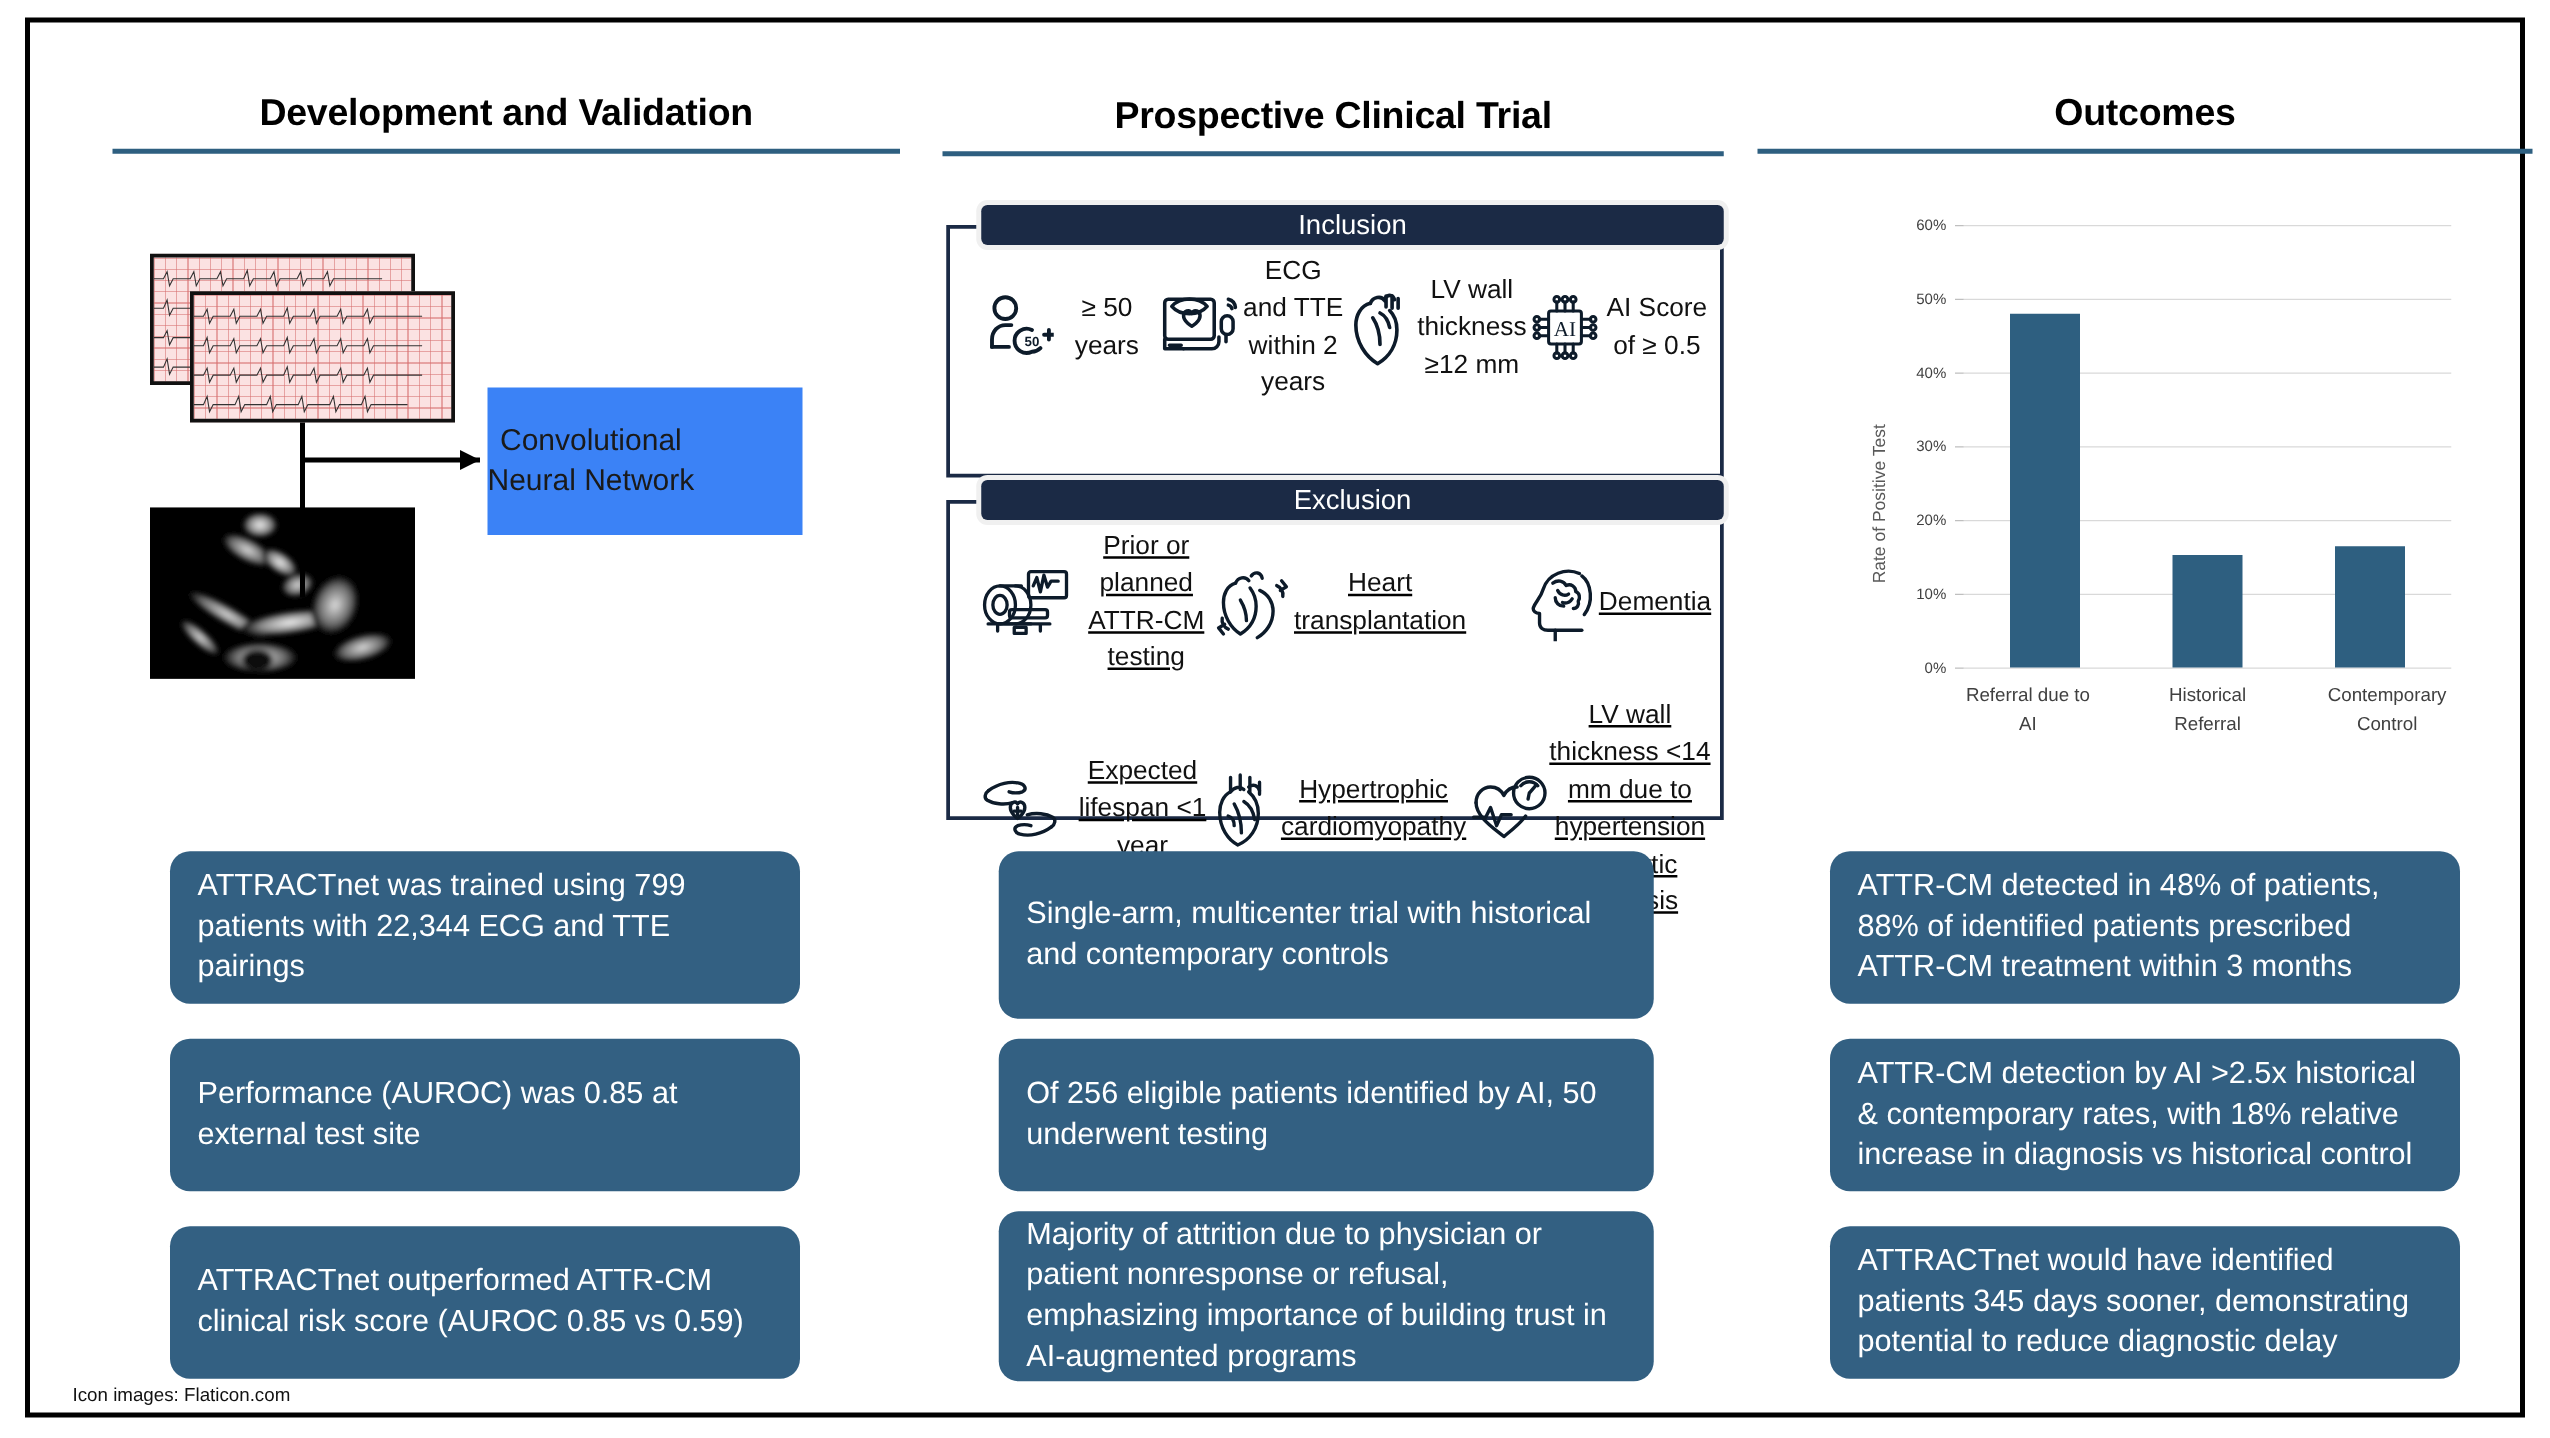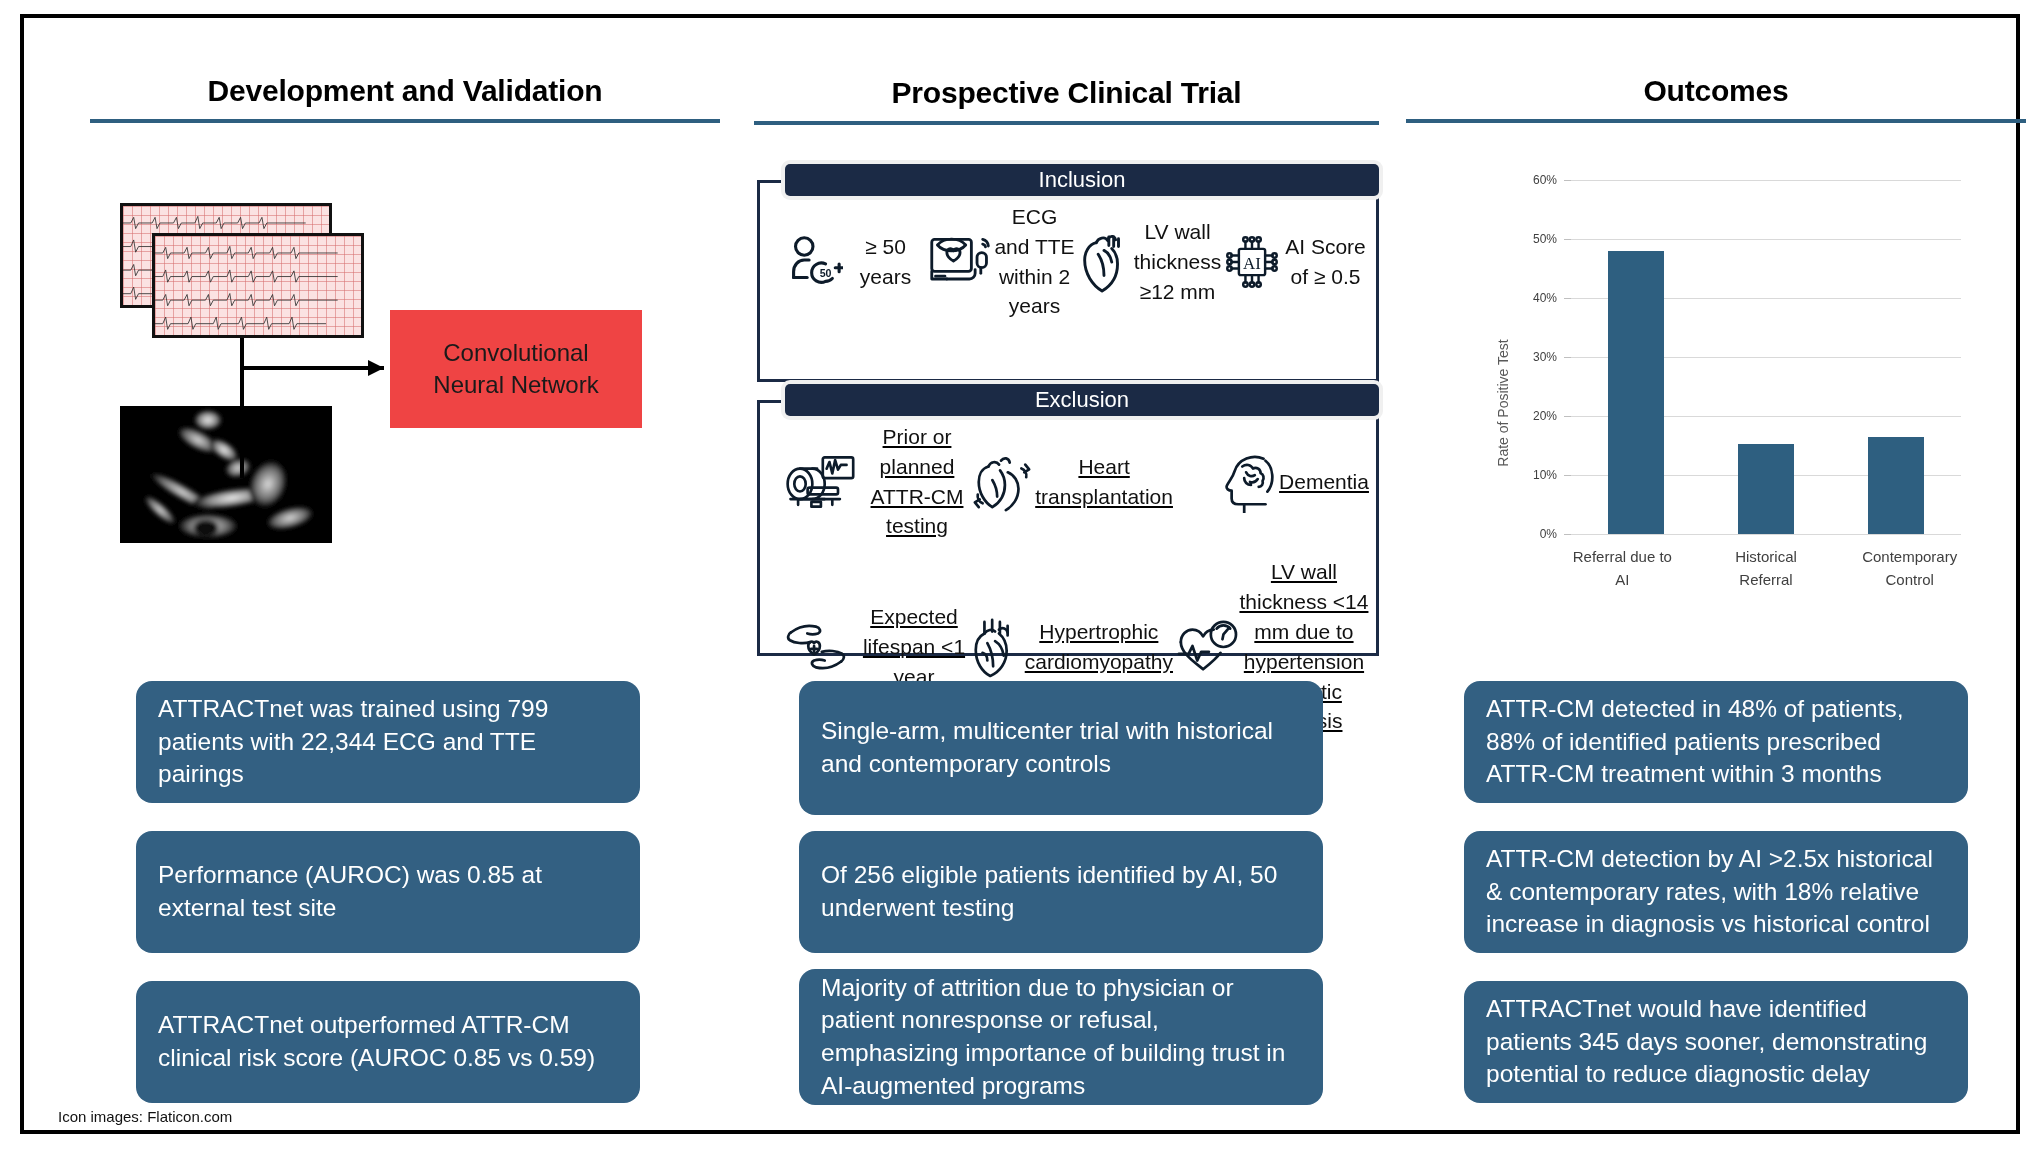--- a/index.html
+++ b/index.html
@@ -69,22 +69,22 @@
     z-index: 2;
   }
   #echo svg { width: 100%; height: 100%; display: block; }
 
   .connector { position: absolute; left: 0; top: 0; width: 630px; height: 440px; z-index: 3; pointer-events: none; }
 
   #cnn-box {
     position: absolute;
     left: 300px; top: 132px;
     width: 252px; height: 118px;
-    background: #ef4444;
-    display: flex; align-items: center; justify-content: center;
+    background: #3b82f6;
+    display: flex; align-items: center; 
     z-index: 2;
   }
   #cnn-box span {
     font-size: 24px;
     color: #1a1a1a;
     text-align: center;
     line-height: 1.35;
     display: block;
   }
 

